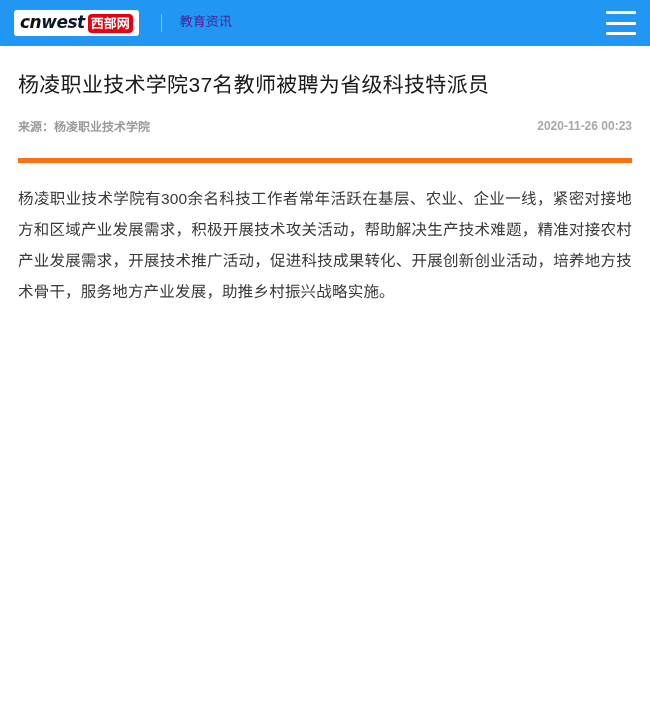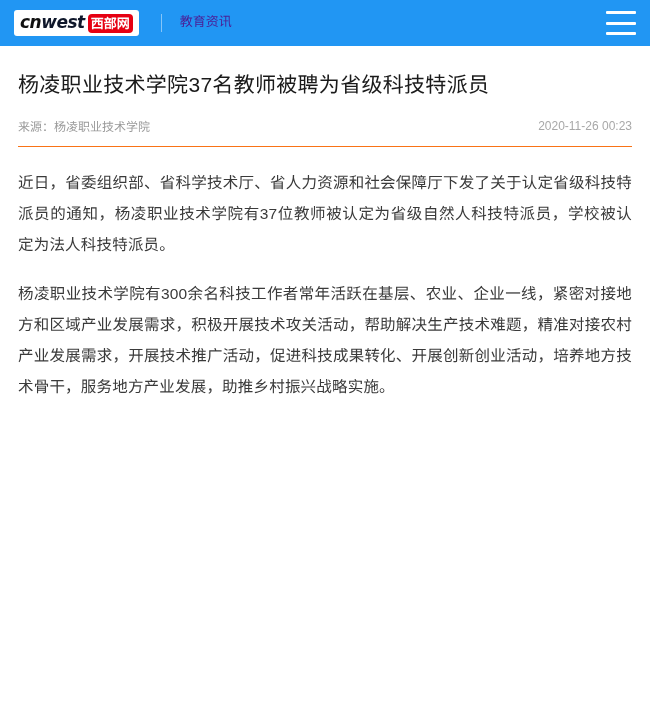--- a/index.html
+++ b/index.html
@@ -95,22 +95,23 @@
     font-weight: normal;
     color: #1a1a1a;
     line-height: 1.4;
     margin: 24px 0 0 0;
     letter-spacing: 0.3px;
   }
   .meta {
     display: flex;
     align-items: center;
     margin-top: 18px;
-    padding-bottom: 12px;
-    border-bottom: 1px solid #f97316;
+    padding-bottom: 24px;
+    border-bottom: 5px solid #f97316;
+    font-weight: bold;
   }
   .source {
     font-size: 12px;
     color: #9a9a9a;
   }
   .date {
     margin-left: auto;
     font-size: 12px;
     color: #a8a8a8;
   }
@@ -141,16 +142,15 @@
 
 <div class="article">
   <h1 class="headline">杨凌职业技术学院37名教师被聘为省级科技特派员</h1>
 
   <div class="meta">
     <div class="source">来源：杨凌职业技术学院</div>
     <div class="date">2020-11-26 00:23</div>
   </div>
 
   <div class="body-text">
-    <p>近日，省委组织部、省科学技术厅、省人力资源和社会保障厅下发了关于认定省级科技特派员的通知，杨凌职业技术学院有37位教师被认定为省级自然人科技特派员，学校被认定为法人科技特派员。</p>
     <p>杨凌职业技术学院有300余名科技工作者常年活跃在基层、农业、企业一线，紧密对接地方和区域产业发展需求，积极开展技术攻关活动，帮助解决生产技术难题，精准对接农村产业发展需求，开展技术推广活动，促进科技成果转化、开展创新创业活动，培养地方技术骨干，服务地方产业发展，助推乡村振兴战略实施。</p>
   </div>
 </div>
 
 </body></html>

